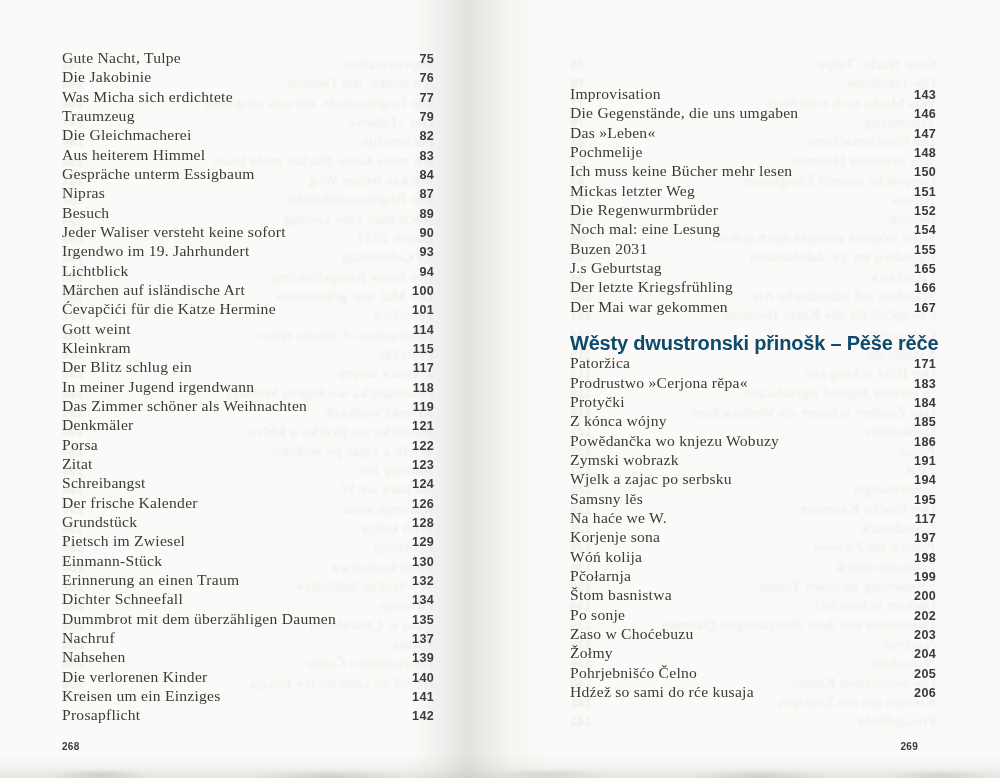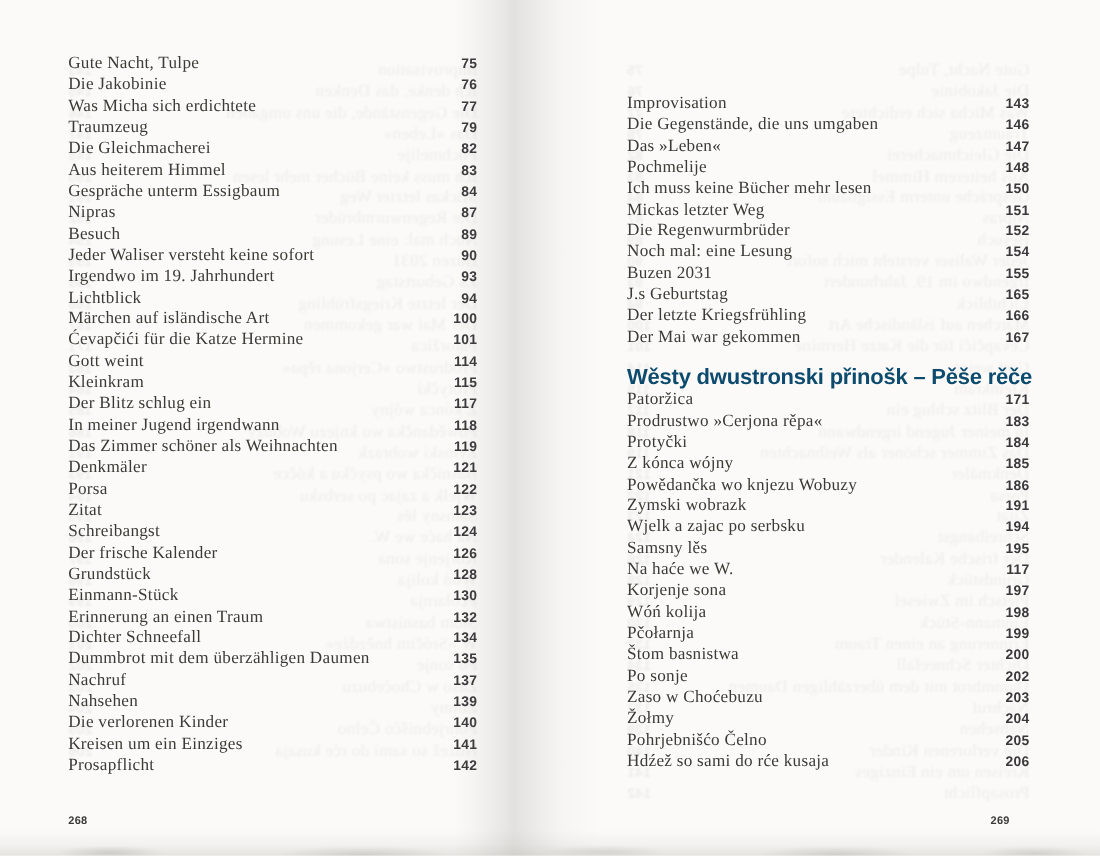--- a/index.html
+++ b/index.html
@@ -551,20 +551,24 @@
       <div class="toc-row">
         <span class="toc-title">Der frische Kalender</span>
         <span class="toc-page">126</span>
       </div>
 
       <div class="toc-row">
         <span class="toc-title">Grundstück</span>
         <span class="toc-page">128</span>
       </div>
 
+      <div class="toc-row">
+        <span class="toc-title">Pietsch im Zwiesel</span>
+        <span class="toc-page">129</span>
+      </div>
 
       <div class="toc-row">
         <span class="toc-title">Einmann-Stück</span>
         <span class="toc-page">130</span>
       </div>
 
       <div class="toc-row">
         <span class="toc-title">Erinnerung an einen Traum</span>
         <span class="toc-page">132</span>
       </div>

